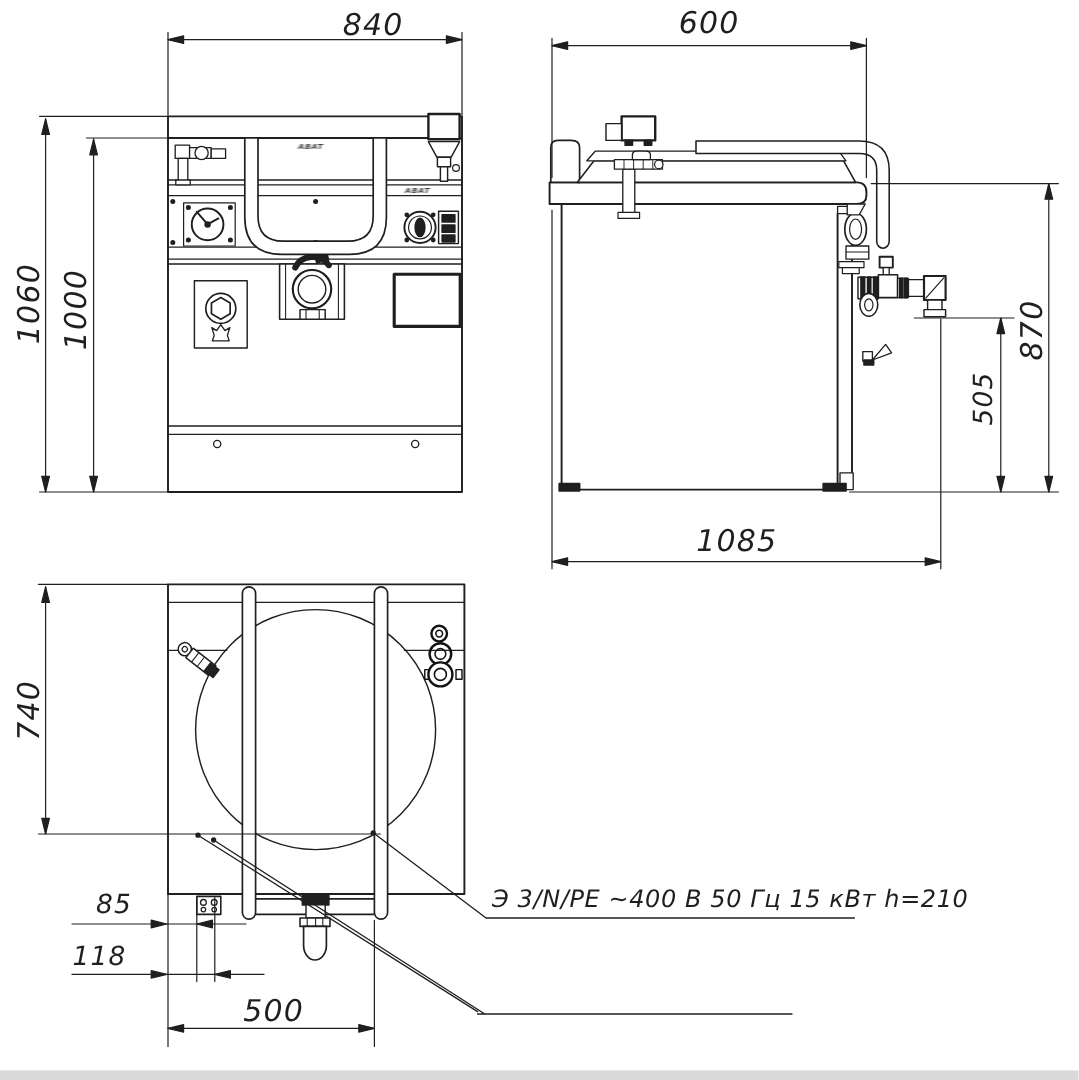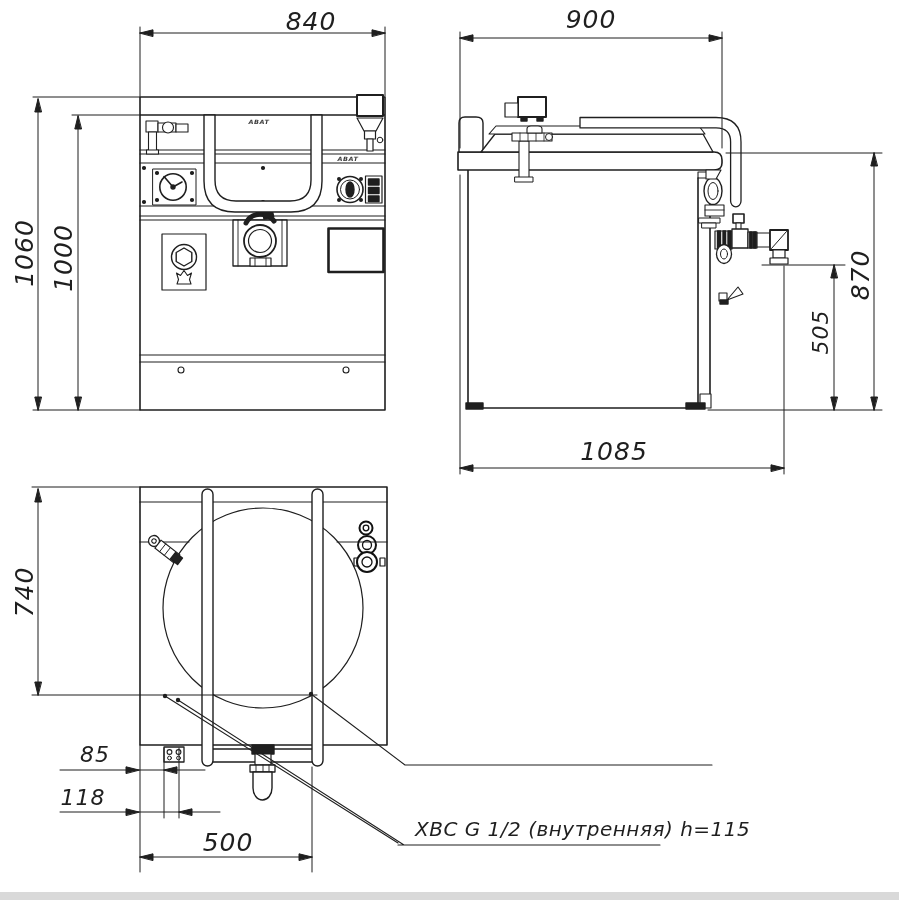--- a/index.html
+++ b/index.html
@@ -284,31 +284,31 @@
       <path d="M311,694 L405,765 H712"></path>
       <circle cx="311" cy="694" r="2.2" fill="var(--line)" stroke="none"></circle>
       <path d="M165,696 L398,843 M178,700 L404,845 M398,845 H660"></path>
       <circle cx="165" cy="696" r="2.2" fill="var(--line)" stroke="none"></circle>
       <circle cx="178" cy="700" r="2.2" fill="var(--line)" stroke="none"></circle>
     </g>
   </g>
 </svg>
 
 <div class="dim" style="left:263px;top:21px;margin-left:48px;">840</div>
-<div class="dim" style="left:591px;top:19px;">900</div>
+<div class="dim" style="left:591px;top:19px;">600</div>
 <div class="dim v" style="left:24px;top:253px;">1060</div>
 <div class="dim v" style="left:63px;top:258px;">1000</div>
 <div class="dim v" style="left:860px;top:275px;">870</div>
 <div class="dim v small" style="left:821px;top:332px;">505</div>
 <div class="dim" style="left:614px;top:451px;">1085</div>
 <div class="dim v" style="left:24px;top:592px;">740</div>
 <div class="dim small" style="left:95px;top:755px;text-align:right;">85</div>
 <div class="dim small" style="left:83px;top:798px;">118</div>
 <div class="dim" style="left:228px;top:842px;">500</div>
 
-<div class="note" style="left:415px;top:818px;">ХВС G 1/2 (внутренняя)  h=115</div>
+<div class="note" style="left:410px;top:738px;">Э 3/N/PE ~400 В 50 Гц 15 кВт h=210</div>
 
 <div class="logo" style="left:259px;top:122px;">ABAT</div>
 <div class="logo" style="left:348px;top:159px;">ABAT</div>
 
 <div class="page-edge"></div>
 
 </div>
 
 </body></html>

